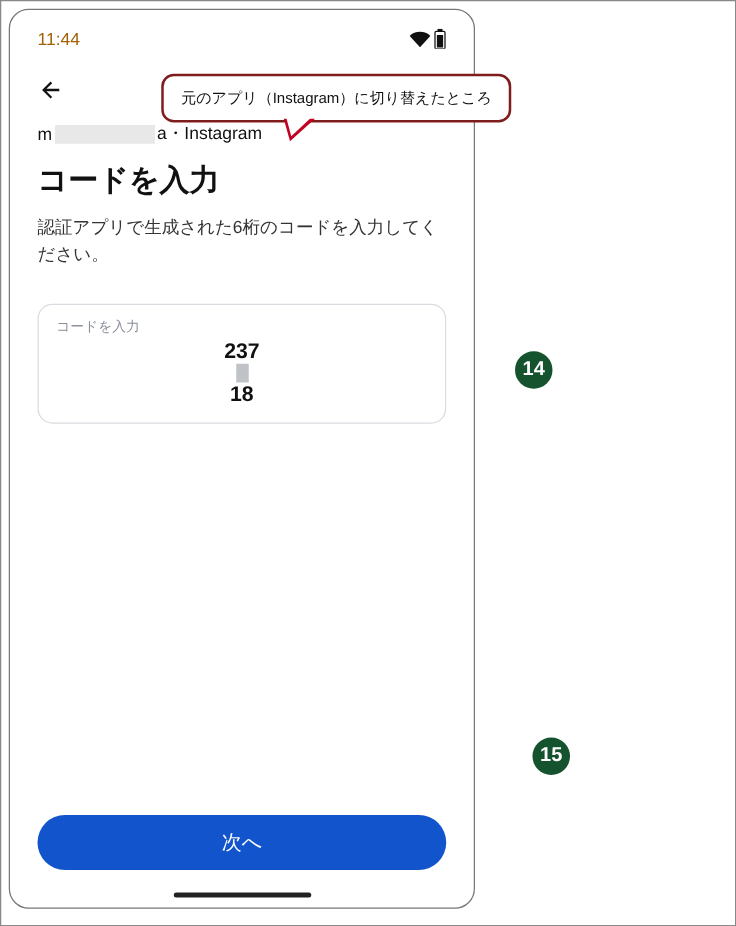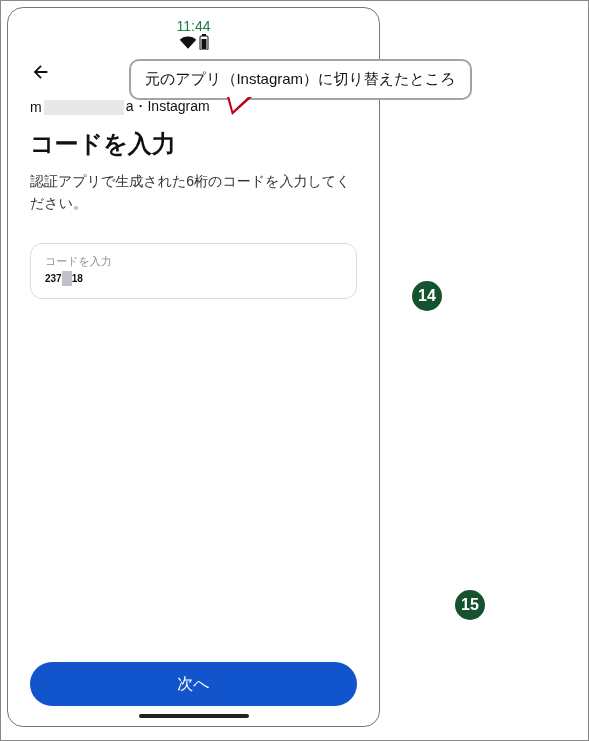--- a/index.html
+++ b/index.html
@@ -28,22 +28,21 @@
       position: relative;
     }
     .statusbar {
       display: flex;
       justify-content: space-between;
       align-items: center;
       padding: 10px 22px 4px 22px;
       height: 40px;
       font-size: 14px;
       font-weight: 500;
-      color: #15803d;
-      flex-direction: column;
+      color: #a16207;
     }
     .status-right { display: flex; align-items: center; gap: 2px; }
     .app-content {
       padding: 10px 22px 0 22px;
       position: relative;
       height: calc(100% - 40px);
       display: flex;
       flex-direction: column;
     }
     .back-row { height: 34px; display: flex; align-items: center; }
@@ -81,61 +80,62 @@
       border-radius: 12px;
       padding: 10px 14px 12px 14px;
       background: #fff;
     }
     .inputbox-label {
       font-size: 11px;
       color: #8a8f98;
       margin-bottom: 2px;
     }
     .inputbox-value {
-      font-size: 10px;
+      font-size: 17px;
       font-weight: 700;
       color: #111;
       display: flex;
       align-items: center;
+      flex-direction: column;
     }
     .mask-sm {
       display: inline-block;
       width: 10px;
       height: 15px;
       background: #bfc3c8;
     }
     .spacer { flex: 1; }
     .primary-btn {
       background: #1254cc;
       color: #fff;
       font-size: 16px;
       font-weight: 500;
       border: none;
       border-radius: 22px;
       height: 44px;
       width: 100%;
-      margin-bottom: 8px;
+      margin-bottom: 18px;
       cursor: pointer;
     }
     .navbar-indicator {
       width: 110px;
       height: 4px;
       background: #222;
       border-radius: 2px;
       margin: 0 auto 8px auto;
     }
 
     
     .callout {
       position: absolute;
       background: #fff;
-      border: 2px solid #a3a3a3;
+      border: 2px solid #7f1d1d;
       border-radius: 10px;
       padding: 9px 14px;
-      font-size: 15px;
+      font-size: 12px;
       color: #111;
       white-space: nowrap;
     }
     .callout::after {
       content: "";
       position: absolute;
       width: 0; height: 0;
     }
     #c1 { top: 58px; left: 128px; }
     #c1::after {
@@ -191,21 +191,21 @@
       background: #14532d;
       color: #fff;
       border-radius: 50%;
       display: flex;
       align-items: center;
       justify-content: center;
       font-size: 16px;
       font-weight: 700;
     }
     #b14 { top: 280px; left: 411px; }
-    #b15 { top: 589px; left: 425px; margin-left: 29px; }
+    #b15 { top: 589px; left: 425px; }
   </style>
 </head>
 <body>
 
 <div class="outer">
   <div class="phone">
 
     <div class="statusbar">
       <span>11:44</span>
       <div class="status-right">

